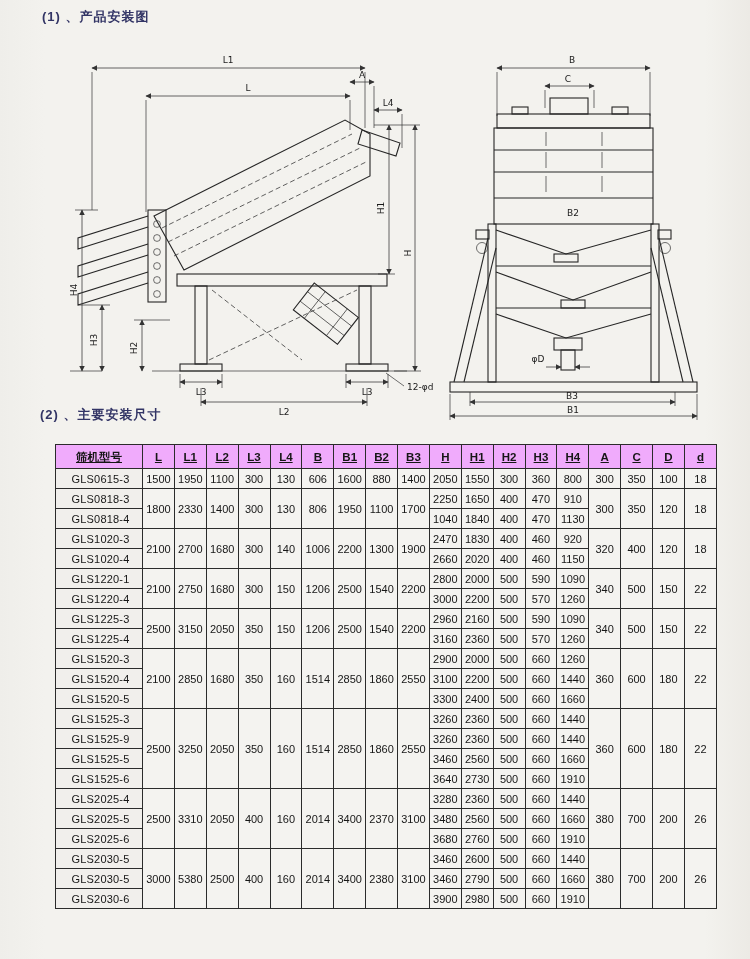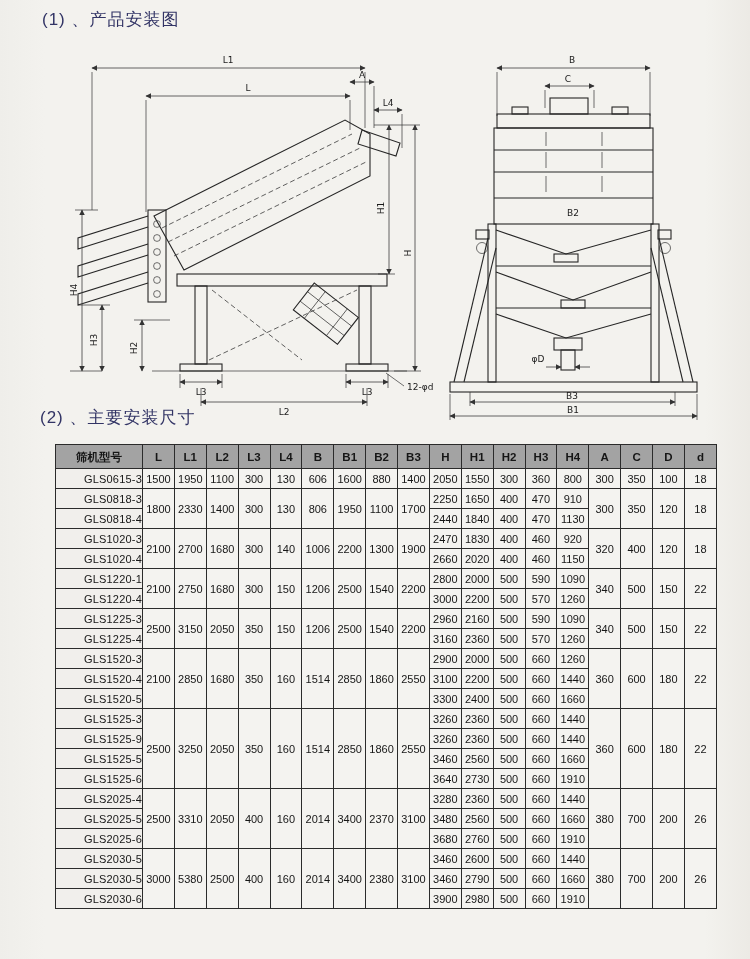--- a/index.html
+++ b/index.html
@@ -3,21 +3,21 @@
 <meta charset="utf-8">
 <style>
   html,body{margin:0;padding:0;}
   body{
     width:750px;height:959px;position:relative;overflow:hidden;
     background:linear-gradient(90deg,#efeeea 0%,#f3f2ee 6%,#f3f2ee 94%,#eceae5 100%);
     font-family:"Liberation Sans","DejaVu Sans",sans-serif;
     color:#1c1c1c;
   }
   .sec-title{
-    position:absolute;margin:0;font-size:17px;font-weight:normal;color:#323465;
+    position:absolute;margin:0;font-size:13px;font-weight:bold;color:#323465;
     letter-spacing:1px;white-space:nowrap;
   }
   #title1{left:42px;top:8px;}
   #title2{left:40px;top:406px;}
   svg{position:absolute;}
   svg text{font-family:"DejaVu Sans","Liberation Sans",sans-serif;font-size:9px;fill:#1a1a1a;}
   .ln{stroke:#262626;stroke-width:1.1;fill:none;}
   .thin{stroke:#333;stroke-width:.7;fill:none;}
   .dash{stroke:#3a3a3a;stroke-width:.8;fill:none;stroke-dasharray:5 3;}
   .dim{stroke:#3c3c3c;stroke-width:.8;fill:none;}
@@ -25,23 +25,23 @@
     position:absolute;left:55px;top:444px;width:662px;
     border-collapse:collapse;table-layout:fixed;
     background:#f4f3f0;
   }
   #dims-table th,#dims-table td{
     border:1.4px solid #2b2b2b;
     font-size:11px;text-align:center;vertical-align:middle;
     padding:0;height:19px;line-height:12px;color:#161616;
     overflow:hidden;white-space:nowrap;
   }
-  #dims-table th{height:23px;font-weight:bold;background:#a3a3a3;font-size:11.5px;}
+  #dims-table th{height:23px;font-weight:bold;background:#f0abfc;font-size:11.5px;text-decoration:underline;}
   #dims-table th.col-model{width:86px;}
-  #dims-table td.model{text-align:right;padding-left:3px;letter-spacing:.2px;background:#f1efec;}
+  #dims-table td.model{text-align:center;padding-left:3px;letter-spacing:.2px;background:#f1efec;}
   #footnote{
     position:absolute;left:20px;top:958px;margin:0;width:710px;
     font-family:"Liberation Serif","DejaVu Serif",serif;
     font-size:13px;color:#ef4444;letter-spacing:.5px;white-space:nowrap;
   }
 </style>
 </head>
 <body>
 
 <h2 id="title1" class="sec-title">(1) 、产品安装图</h2>
@@ -285,21 +285,21 @@
         <td>400</td>
         <td>470</td>
         <td>910</td>
         <td rowspan="2">300</td>
         <td rowspan="2">350</td>
         <td rowspan="2">120</td>
         <td rowspan="2">18</td>
       </tr>
       <tr>
         <td class="model">GLS0818-4</td>
-        <td>2440</td>
+        <td>1040</td>
         <td>1840</td>
         <td>400</td>
         <td>470</td>
         <td>1130</td>
       </tr>
       <tr>
         <td class="model">GLS1020-3</td>
         <td rowspan="2">2100</td>
         <td rowspan="2">2700</td>
         <td rowspan="2">1680</td>

